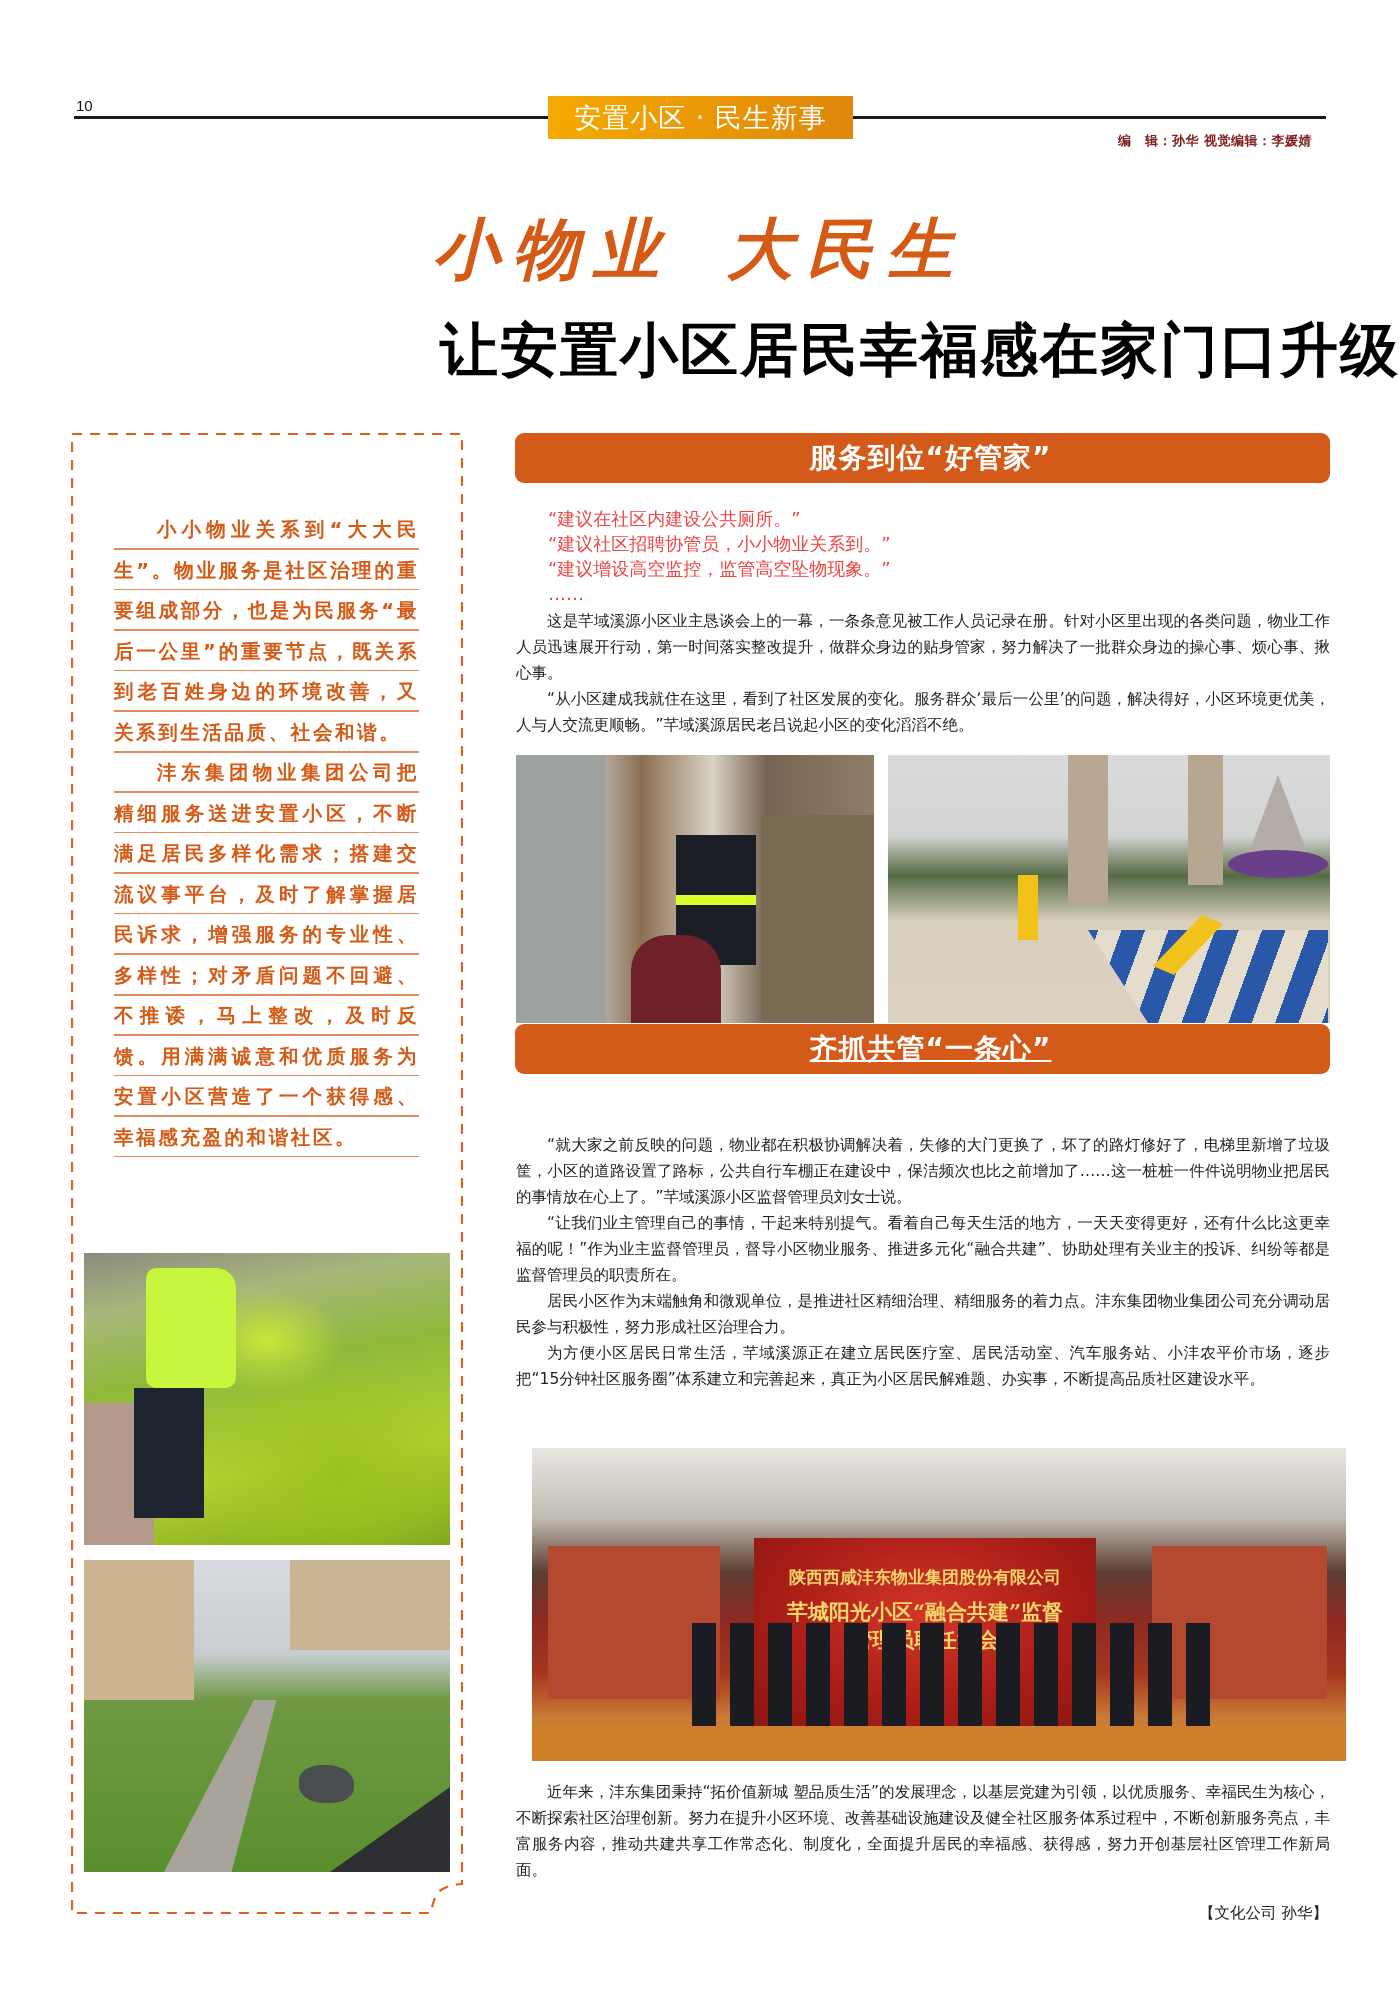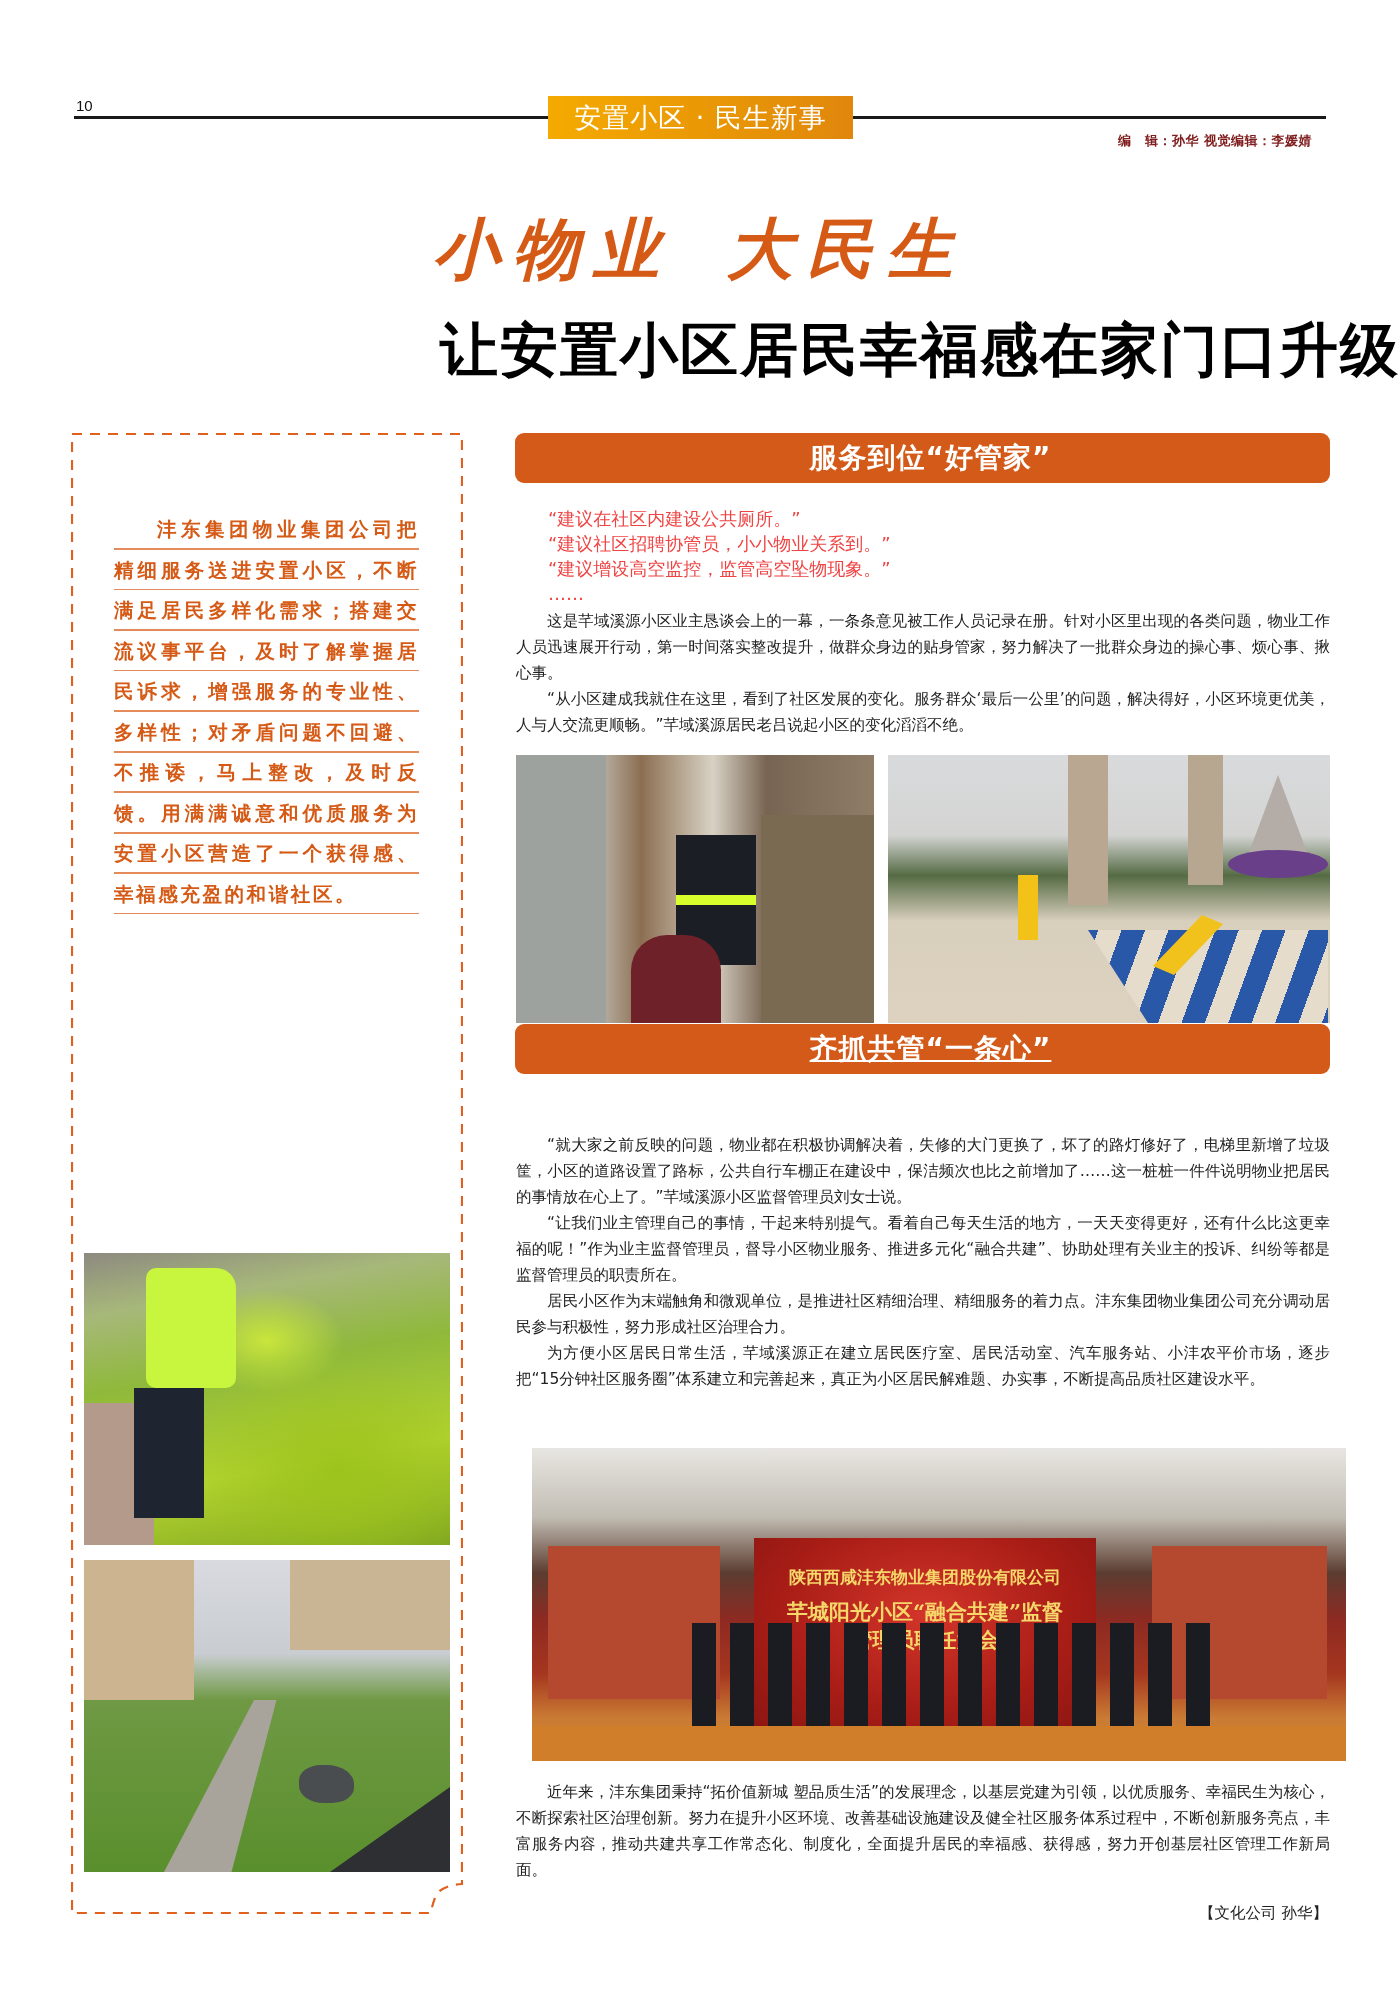--- a/index.html
+++ b/index.html
@@ -89,20 +89,21 @@
 
 <div class="abs title1">小物业 大民生</div>
 <div class="abs title2">让安置小区居民幸福感在家门口升级</div>
 
 <div class="abs dashbox">
   <svg width="392" height="1481" viewBox="0 0 392 1481">
     <path d="M1 1 H391 V1451 Q372 1452 365 1462 Q361 1472 360 1480 H1 Z" fill="none" stroke="#e0601e" stroke-width="2.2" stroke-dasharray="10 8"></path>
   </svg>
 </div>
 <div class="abs lead">
+  <p>小小物业关系到“大大民生”。物业服务是社区治理的重要组成部分，也是为民服务“最后一公里”的重要节点，既关系到老百姓身边的环境改善，又关系到生活品质、社会和谐。</p>
   <p>沣东集团物业集团公司把精细服务送进安置小区，不断满足居民多样化需求；搭建交流议事平台，及时了解掌握居民诉求，增强服务的专业性、多样性；对矛盾问题不回避、不推诿，马上整改，及时反馈。用满满诚意和优质服务为安置小区营造了一个获得感、幸福感充盈的和谐社区。</p>
 </div>
 <div class="abs photo ph-hedge">
   <div class="path"></div>
     <div class="legs"></div>
     <div class="vest"></div>
 </div>
 <div class="abs photo ph-path">
   <div class="bld-l"></div>
     <div class="bld-r"></div>

